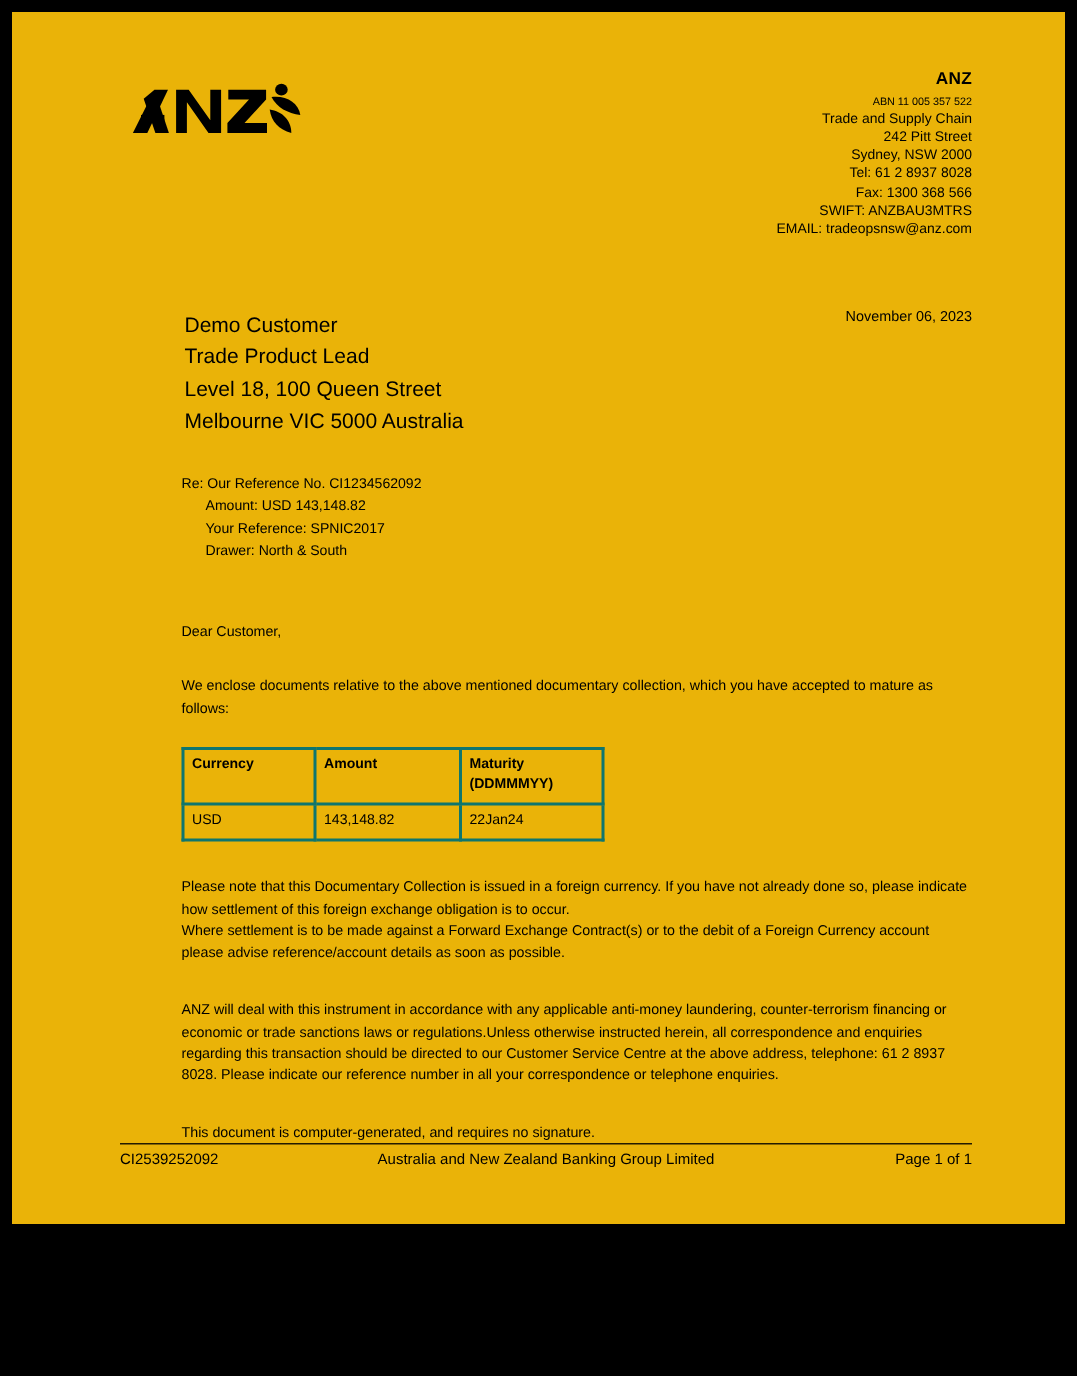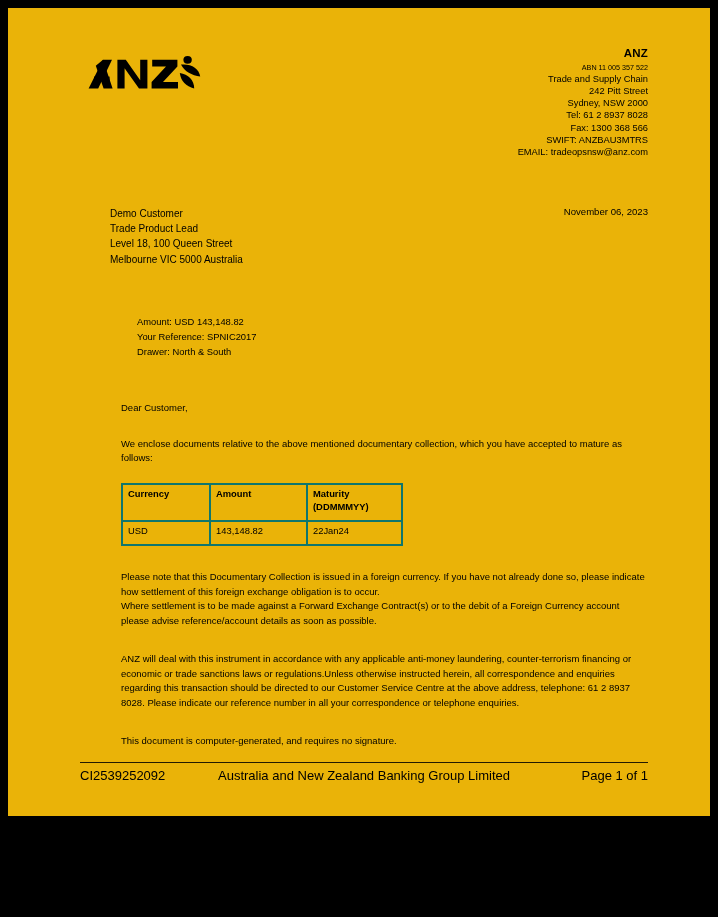--- a/index.html
+++ b/index.html
@@ -75,23 +75,23 @@
   }
 
   
   .addr-row {
     position: relative;
     margin-top: 48px;
     min-height: 62px;
   }
   .addressee {
     position: absolute;
-    left: 30px;
-    top: 0;
-    font-size: 10px;
+    left: 43px;
+    top: 0;
+    font-size: 14px;
     line-height: 1.52;
     color: #000;
   }
   .letter-date {
     position: absolute;
     right: 0;
     top: 0;
     font-size: 9.6px;
     color: #000;
   }
@@ -150,21 +150,21 @@
     height: 15px;
   }
 
   
   .footer {
     position: absolute;
     left: 72px;
     right: 62px;
     bottom: 36px;
     border-top: 0;
-    font-size: 13px;
+    font-size: 10px;
     color: #000;
   }
   .footer .rule {
     border-top: 1px solid #000000;
     margin-bottom: 5px;
     opacity: .85;
   }
   .footer-row {
     position: relative;
     height: 12px;
@@ -223,20 +223,21 @@
         <div class="addressee">
           <div>Demo Customer</div>
           <div>Trade Product Lead</div>
           <div>Level 18, 100 Queen Street</div>
           <div>Melbourne  VIC  5000  Australia</div>
         </div>
         <div class="letter-date">November 06, 2023</div>
       </div>
 
       <div class="ref-block">
+        <div>Re: Our Reference No. CI1234562092</div>
         <div class="indent">Amount:  USD 143,148.82</div>
         <div class="indent">Your Reference: SPNIC2017</div>
         <div class="indent">Drawer: North &amp; South</div>
       </div>
 
       <div class="salutation">Dear Customer,</div>
 
       <div class="para">We enclose documents relative to the above mentioned documentary collection, which you have accepted to mature as follows:</div>
 
       <table class="maturity">

